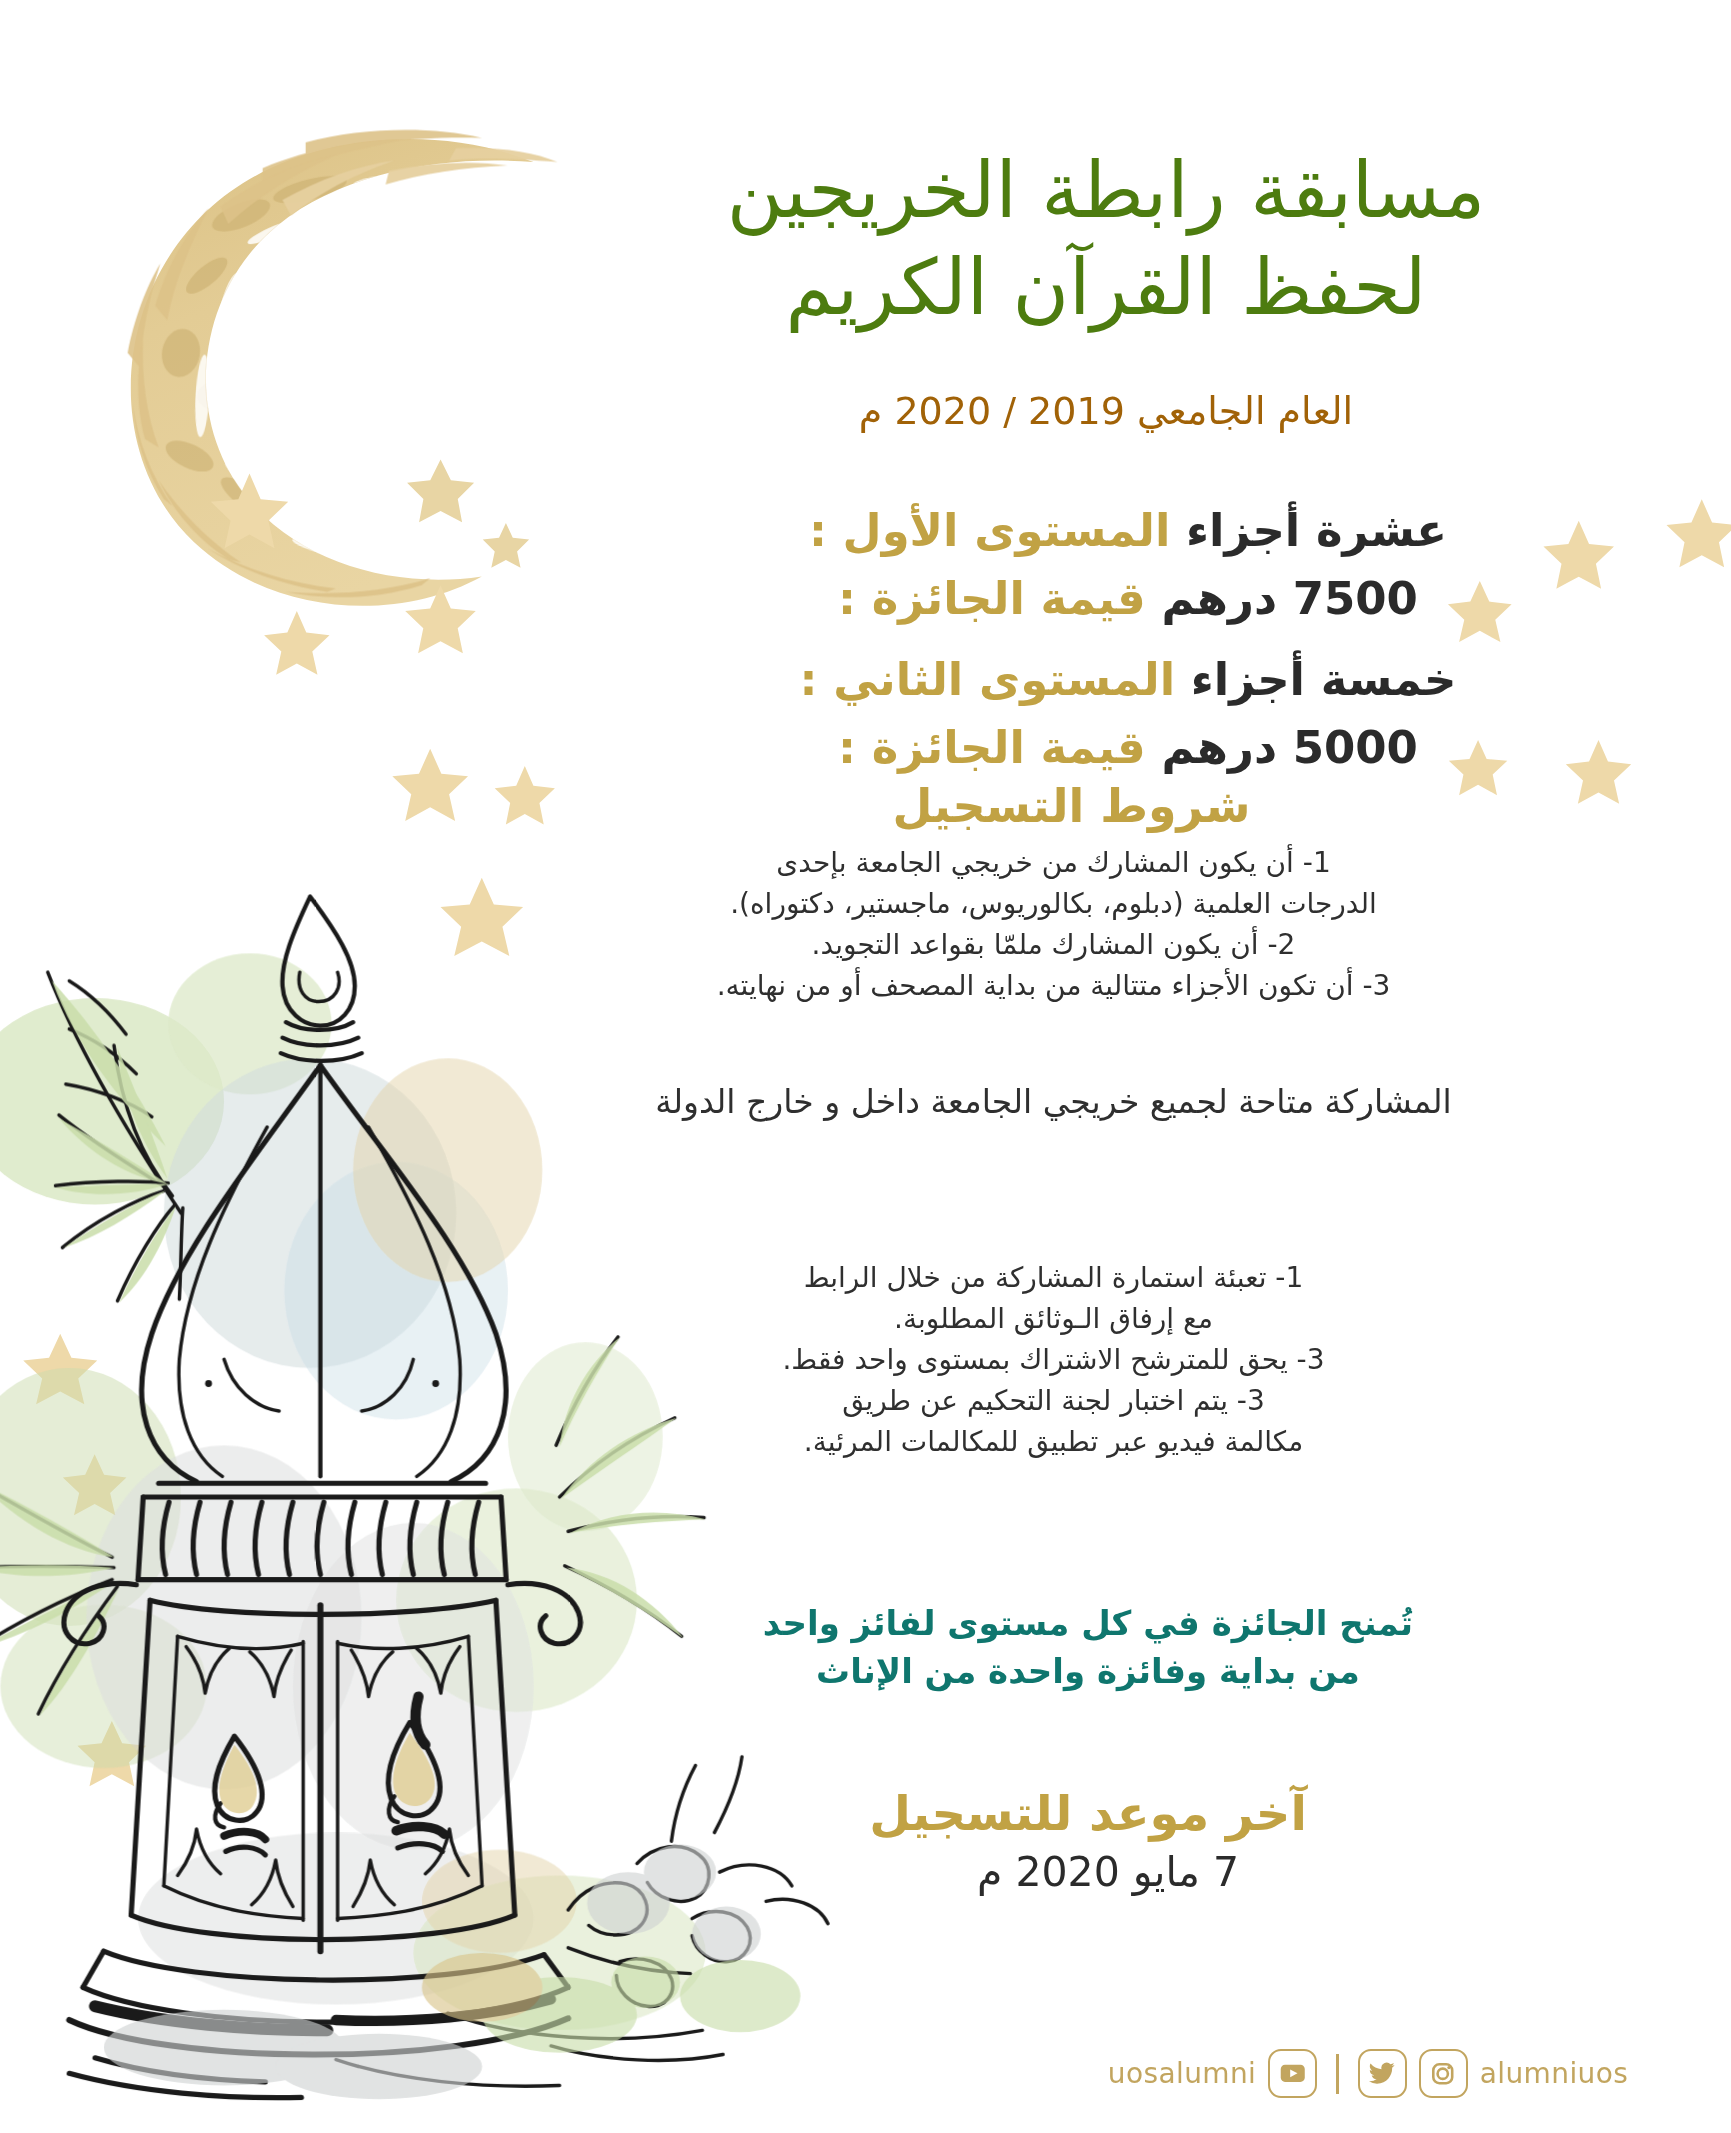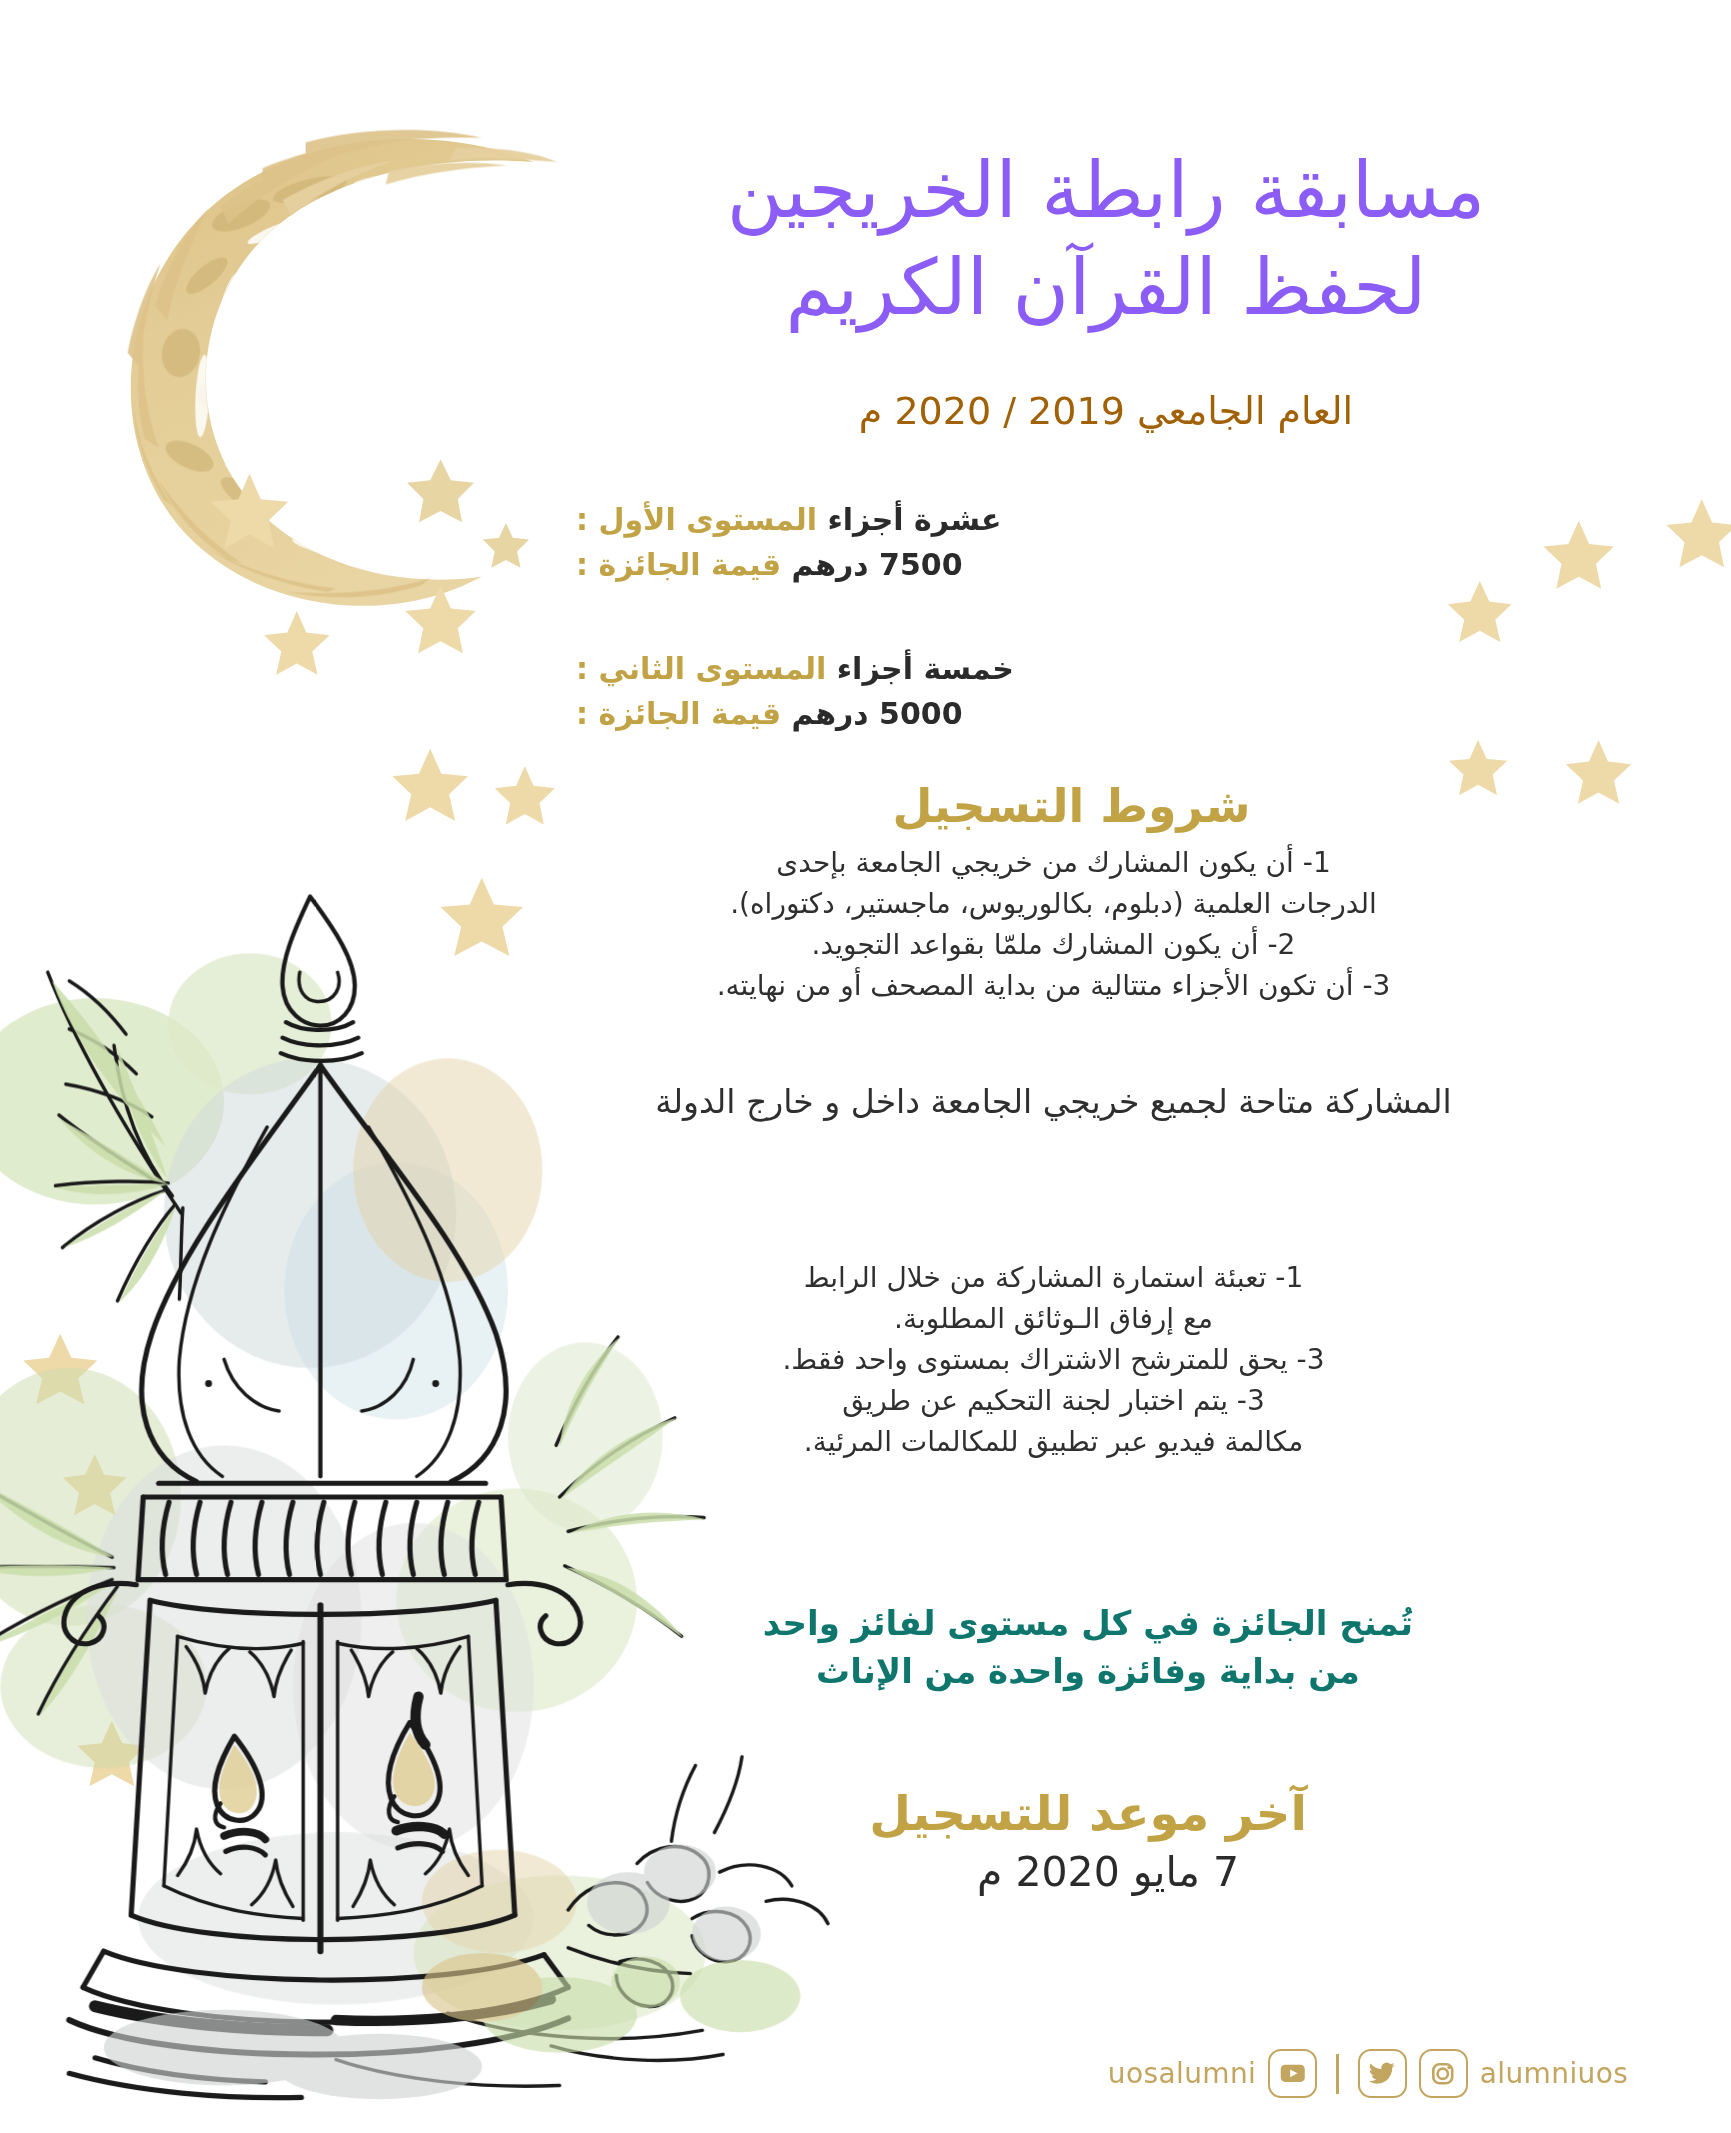--- a/index.html
+++ b/index.html
@@ -50,44 +50,44 @@
   .content {
     position: absolute;
     z-index: 5;
   }
 
   #main-title {
     top: 142px;
     left: 551px;
     width: 1110px;
     text-align: center;
-    color: #8b5cf6;
+    color: #4d7c0f;
     font-size: 77px;
     line-height: 1.26;
     font-weight: 400;
     letter-spacing: -0.9px;
   }
   #main-title .tline { display: block; }
 
   #academic-year {
     top: 389px;
     left: 551px;
     width: 1110px;
     text-align: center;
     color: #a16207;
     font-size: 38px;
     font-weight: 400;
   }
 
   .level-block {
-    left: 576px;
+    left: 599px;
     width: 1058px;
-    text-align: left;
+    text-align: center;
     color: #2b2b2b;
-    font-size: 30px;
+    font-size: 45px;
     line-height: 1.5;
     font-weight: 700;
   }
   #level-1 { top: 497px; }
   #level-2 { top: 618px; margin-top: 28px; }
   .level-block .row { display: block; white-space: nowrap; }
   .lbl { color: #c1a244; }
   .val { color: #2b2b2b; }
 
   .section-heading {

